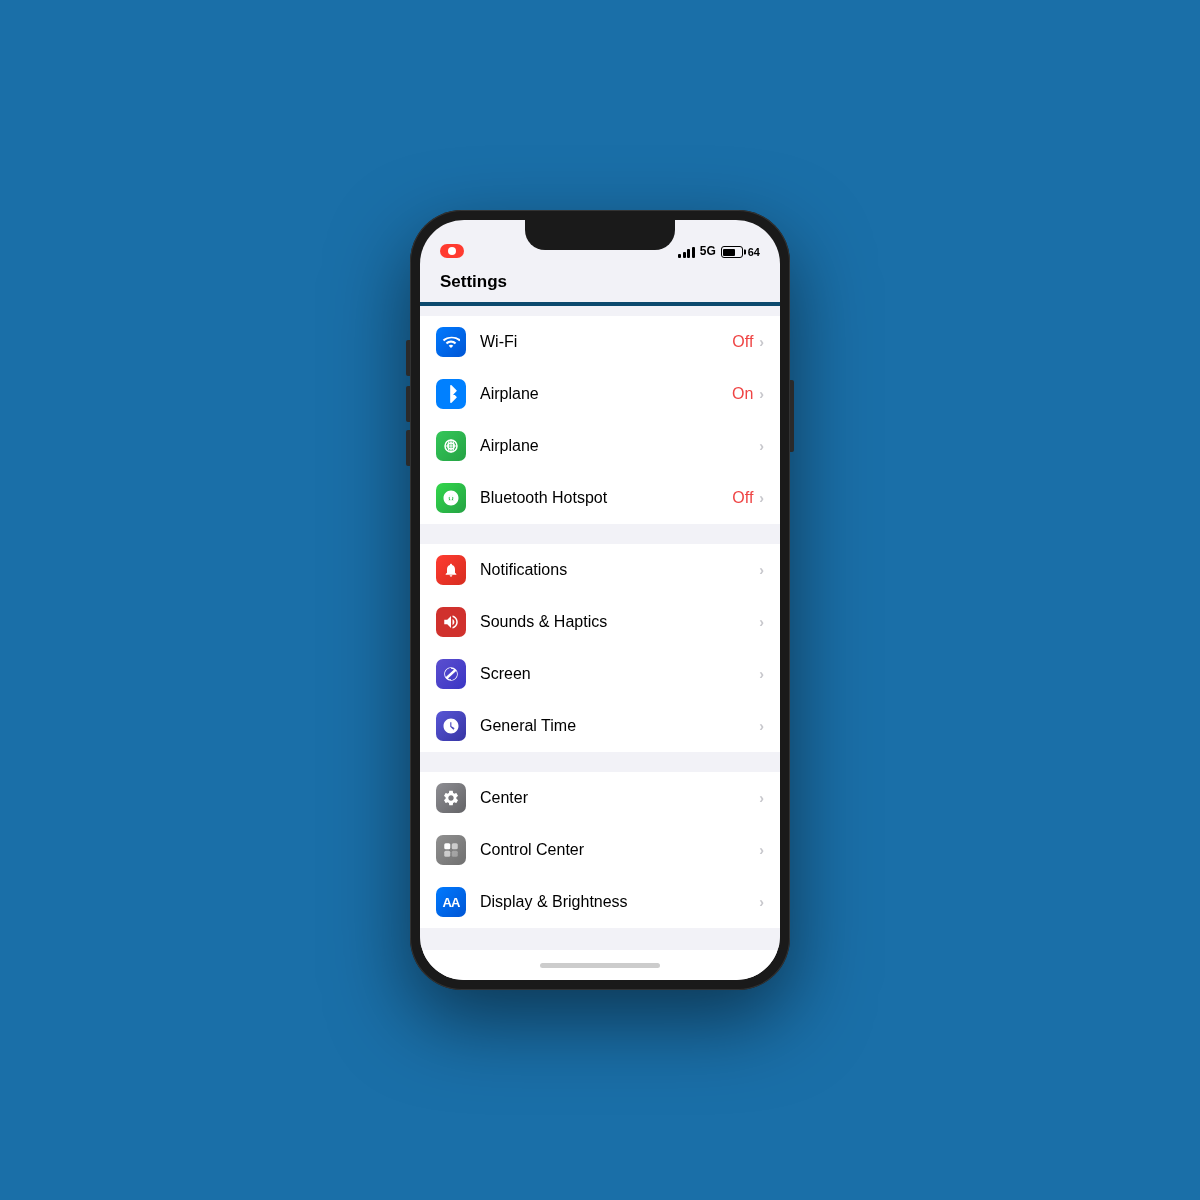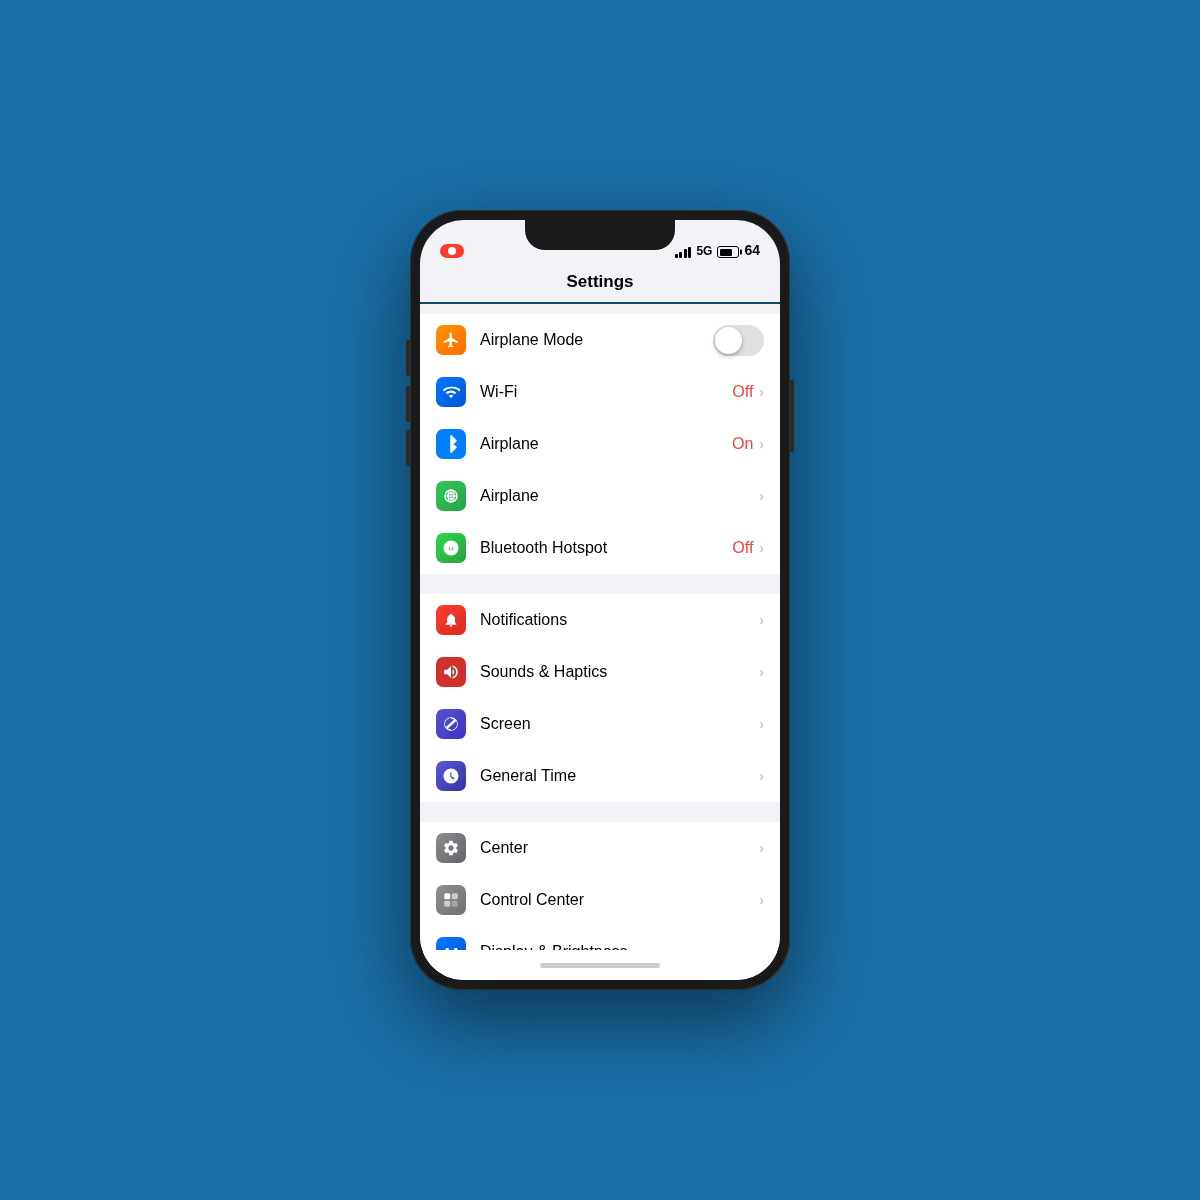--- a/index.html
+++ b/index.html
@@ -152,23 +152,23 @@
       height: 100%;
       background: #000;
       border-radius: 1px;
       width: 70%;
     }
 
     
     .page-title-bar {
       background: #f2f2f7;
       padding: 8px 20px 10px;
-      text-align: center;
+      text-align: left;
       flex-shrink: 0;
-      border-bottom: 2px solid #0c4a6e;
+      border-bottom: 4px solid #0c4a6e;
     }
 
     .page-title {
       font-size: 17px;
       font-weight: 700;
       color: #000;
     }
 
     
     .scroll-content {
@@ -308,43 +308,32 @@
         <div class="signal-bars">
           <span style="height:4px"></span>
           <span style="height:6px"></span>
           <span style="height:9px"></span>
           <span style="height:11px"></span>
         </div>
         <span style="font-size:12px;font-weight:600;">5G</span>
         <div class="battery-icon">
           <div class="battery-fill"></div>
         </div>
-        <span style="font-size:14px;">64</span>
+        <span style="font-size:11px;">64</span>
       </div>
     </div>
 
     <div class="page-title-bar">
       <span class="page-title">Settings</span>
     </div>
 
     <div class="scroll-content">
 
       <div class="section-group">
 
-        <div class="settings-row">
-          <div class="row-icon icon-orange">
-            <svg width="18" height="18" viewBox="0 0 24 24" fill="white">
-              <path d="M21 16v-2l-8-5V3.5c0-.83-.67-1.5-1.5-1.5S10 2.67 10 3.5V9l-8 5v2l8-2.5V19l-2 1.5V22l3.5-1 3.5 1v-1.5L13 19v-5.5l8 2.5z"></path>
-            </svg>
-          </div>
-          <span class="row-label">Airplane Mode</span>
-          <div class="toggle">
-            <div class="toggle-thumb"></div>
-          </div>
-        </div>
 
         <div class="settings-row">
           <div class="row-icon icon-blue">
             <svg width="18" height="18" viewBox="0 0 24 24" fill="white">
               <path d="M1 9l2 2c5.523-5.523 14.477-5.523 20 0l2-2C19.477 3.477 6.523 3.477 1 9zm8 8l3 3 3-3c-1.657-1.656-4.343-1.656-6 0zm-4-4l2 2c2.761-2.762 7.239-2.762 10 0l2-2C15.14 9.14 8.86 9.14 5 13z"></path>
             </svg>
           </div>
           <span class="row-label">Wi-Fi</span>
           <span class="row-value">Off</span>
           <span class="chevron">›</span>

